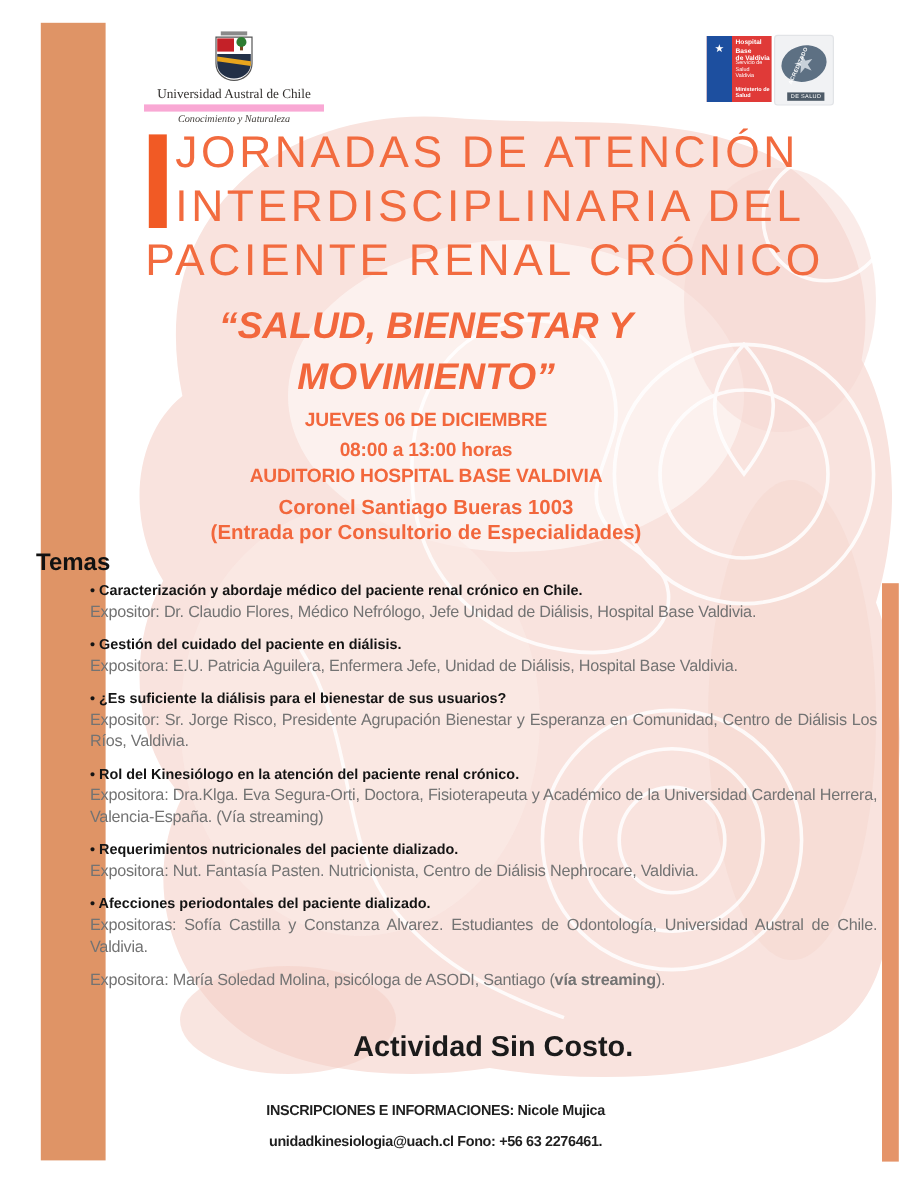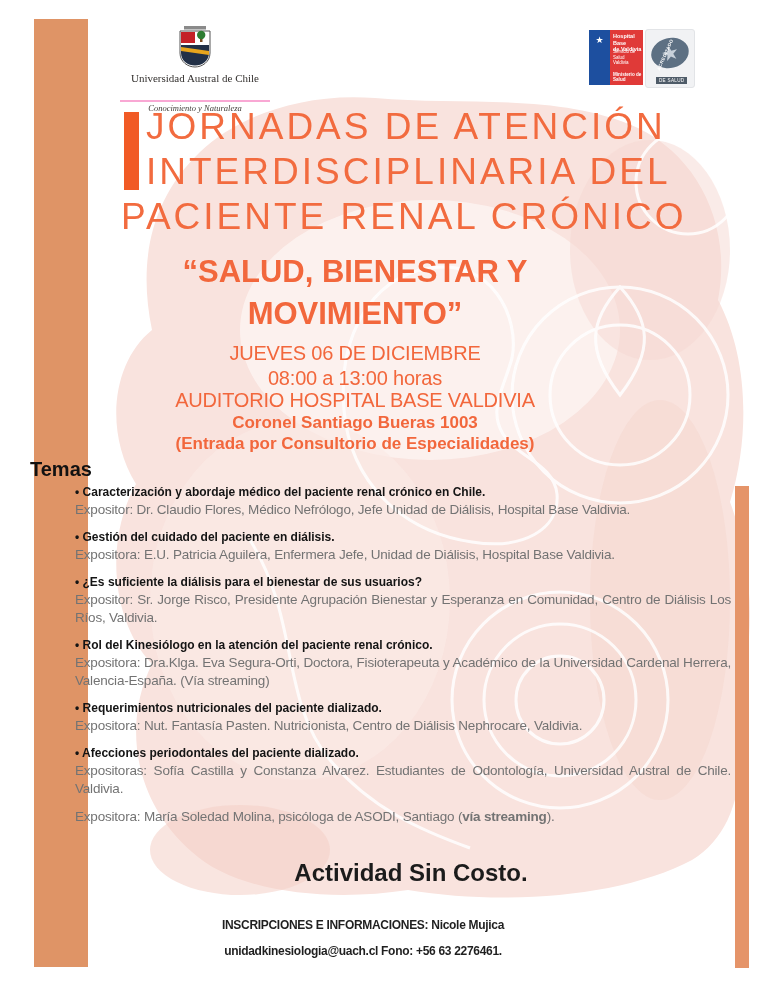--- a/index.html
+++ b/index.html
@@ -8,21 +8,21 @@
     background:#ffffff;font-family:"Liberation Sans",sans-serif;
   }
   .abs{position:absolute;}
   
   .blob-svg{left:0;top:0;z-index:0;}
   .side-bar-left{left:34px;top:19px;width:54px;height:948px;background:#DF9466;z-index:2;}
   .side-bar-right{left:735px;top:486px;width:14px;height:482px;background:#E59469;z-index:2;}
   
   .uach{left:120px;top:26px;width:150px;text-align:center;z-index:3;}
   .uach-name{font-family:"Liberation Serif",serif;font-size:11px;color:#33302e;
-    border-bottom:2px solid #f9a8d4;padding-bottom:16px;white-space:nowrap;}
+    border-bottom:6px solid #f9a8d4;padding-bottom:2px;white-space:nowrap;}
   .uach-tagline{font-family:"Liberation Serif",serif;font-style:italic;font-size:8.5px;
     color:#44403c;margin-top:1px;}
   .gov{left:589px;top:30px;width:54px;height:55px;background:#E03A38;z-index:3;}
   .gov-blue{position:absolute;left:0;top:0;width:21px;height:55px;background:#1D4F9F;
     color:#fff;font-size:9px;text-align:center;line-height:20px;}
   .gov-text{position:absolute;left:24px;top:3px;color:#fff;font-weight:bold;
     font-size:5.5px;line-height:6.5px;}
   .gov-sub{position:absolute;left:24px;top:19px;color:#fff;font-size:4.5px;line-height:5.5px;}
   .gov-min{position:absolute;left:24px;bottom:3px;color:#fff;font-weight:bold;font-size:4.6px;}
   .seal{left:645px;top:29px;width:48px;height:57px;background:#F1F2F4;border-radius:3px;
@@ -35,23 +35,23 @@
     letter-spacing:.4px;transform:rotate(-52deg);font-weight:bold;}
   .seal-label{position:absolute;left:10px;bottom:3px;background:#4E5B68;color:#fff;
     font-size:4.6px;padding:1px 3px;letter-spacing:.3px;}
   
   .title-accent{left:124px;top:112px;width:15px;height:78px;background:#F15A25;z-index:3;}
   .title{left:146px;top:104px;z-index:3;color:#F26B3F;font-size:37px;font-weight:300;
     letter-spacing:3px;line-height:45px;white-space:nowrap;}
   .title .l3{margin-left:-25px;}
   
   .center-col{left:55px;width:600px;text-align:center;z-index:3;color:#F2673C;}
-  .subtitle{font-weight:bold;font-size:31px;letter-spacing:0;}
+  .subtitle{font-style:italic;font-weight:bold;font-size:31px;letter-spacing:0;}
   .sub1{top:254px;} .sub2{top:296px;}
-  .sched-lg{font-weight:normal;font-size:20px;letter-spacing:-0.2px;}
+  .sched-lg{font-weight:bold;font-size:16px;letter-spacing:-0.2px;}
   .sched-sm{font-weight:bold;font-size:17px;}
   .d1{top:342px;} .d2{top:367px;} .d3{top:389px;} .d4{top:413px;} .d5{top:434px;}
   
   .temas{left:30px;top:458px;z-index:4;color:#111;font-weight:bold;font-size:20px;}
   .topics{left:75px;top:484px;width:656px;z-index:3;color:#1c1c1c;}
   .topic{margin-bottom:10px;}
   .topic-title{font-weight:bold;font-size:12px;line-height:17px;color:#141414;}
   .topic-speaker{font-size:13.5px;line-height:18px;letter-spacing:-0.2px;color:#737373;}
   .justify{text-align:justify;}
   

